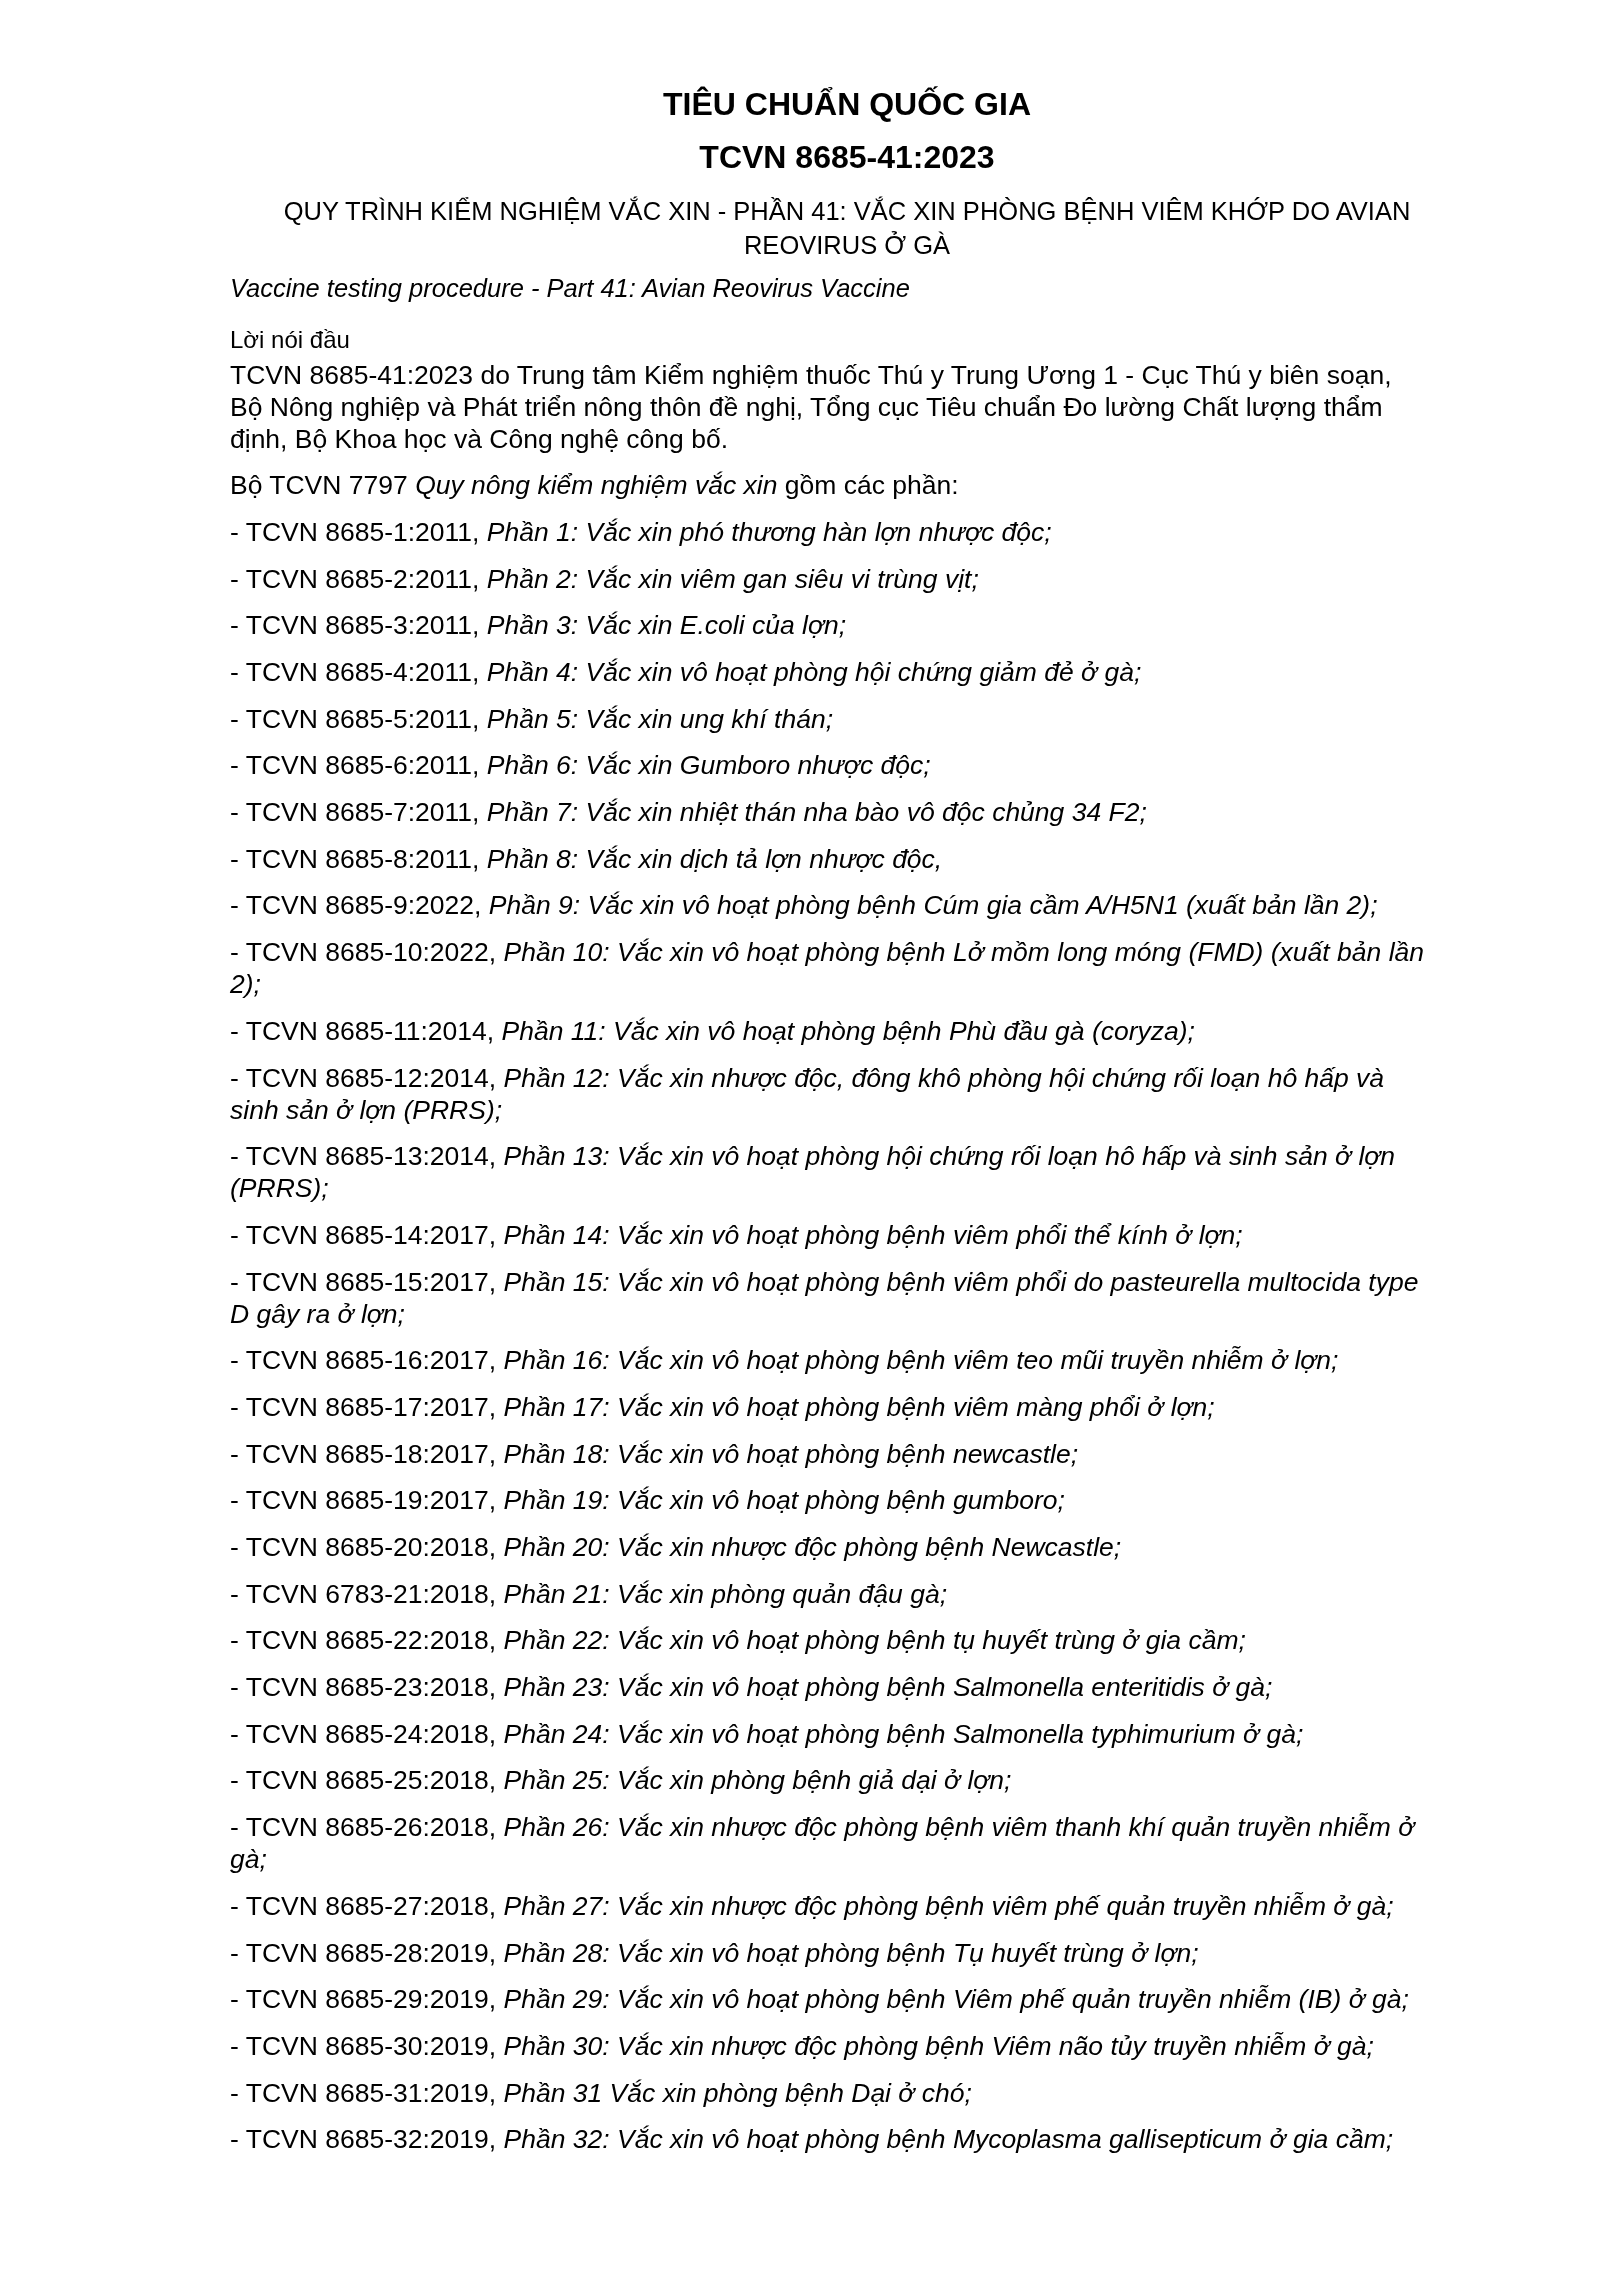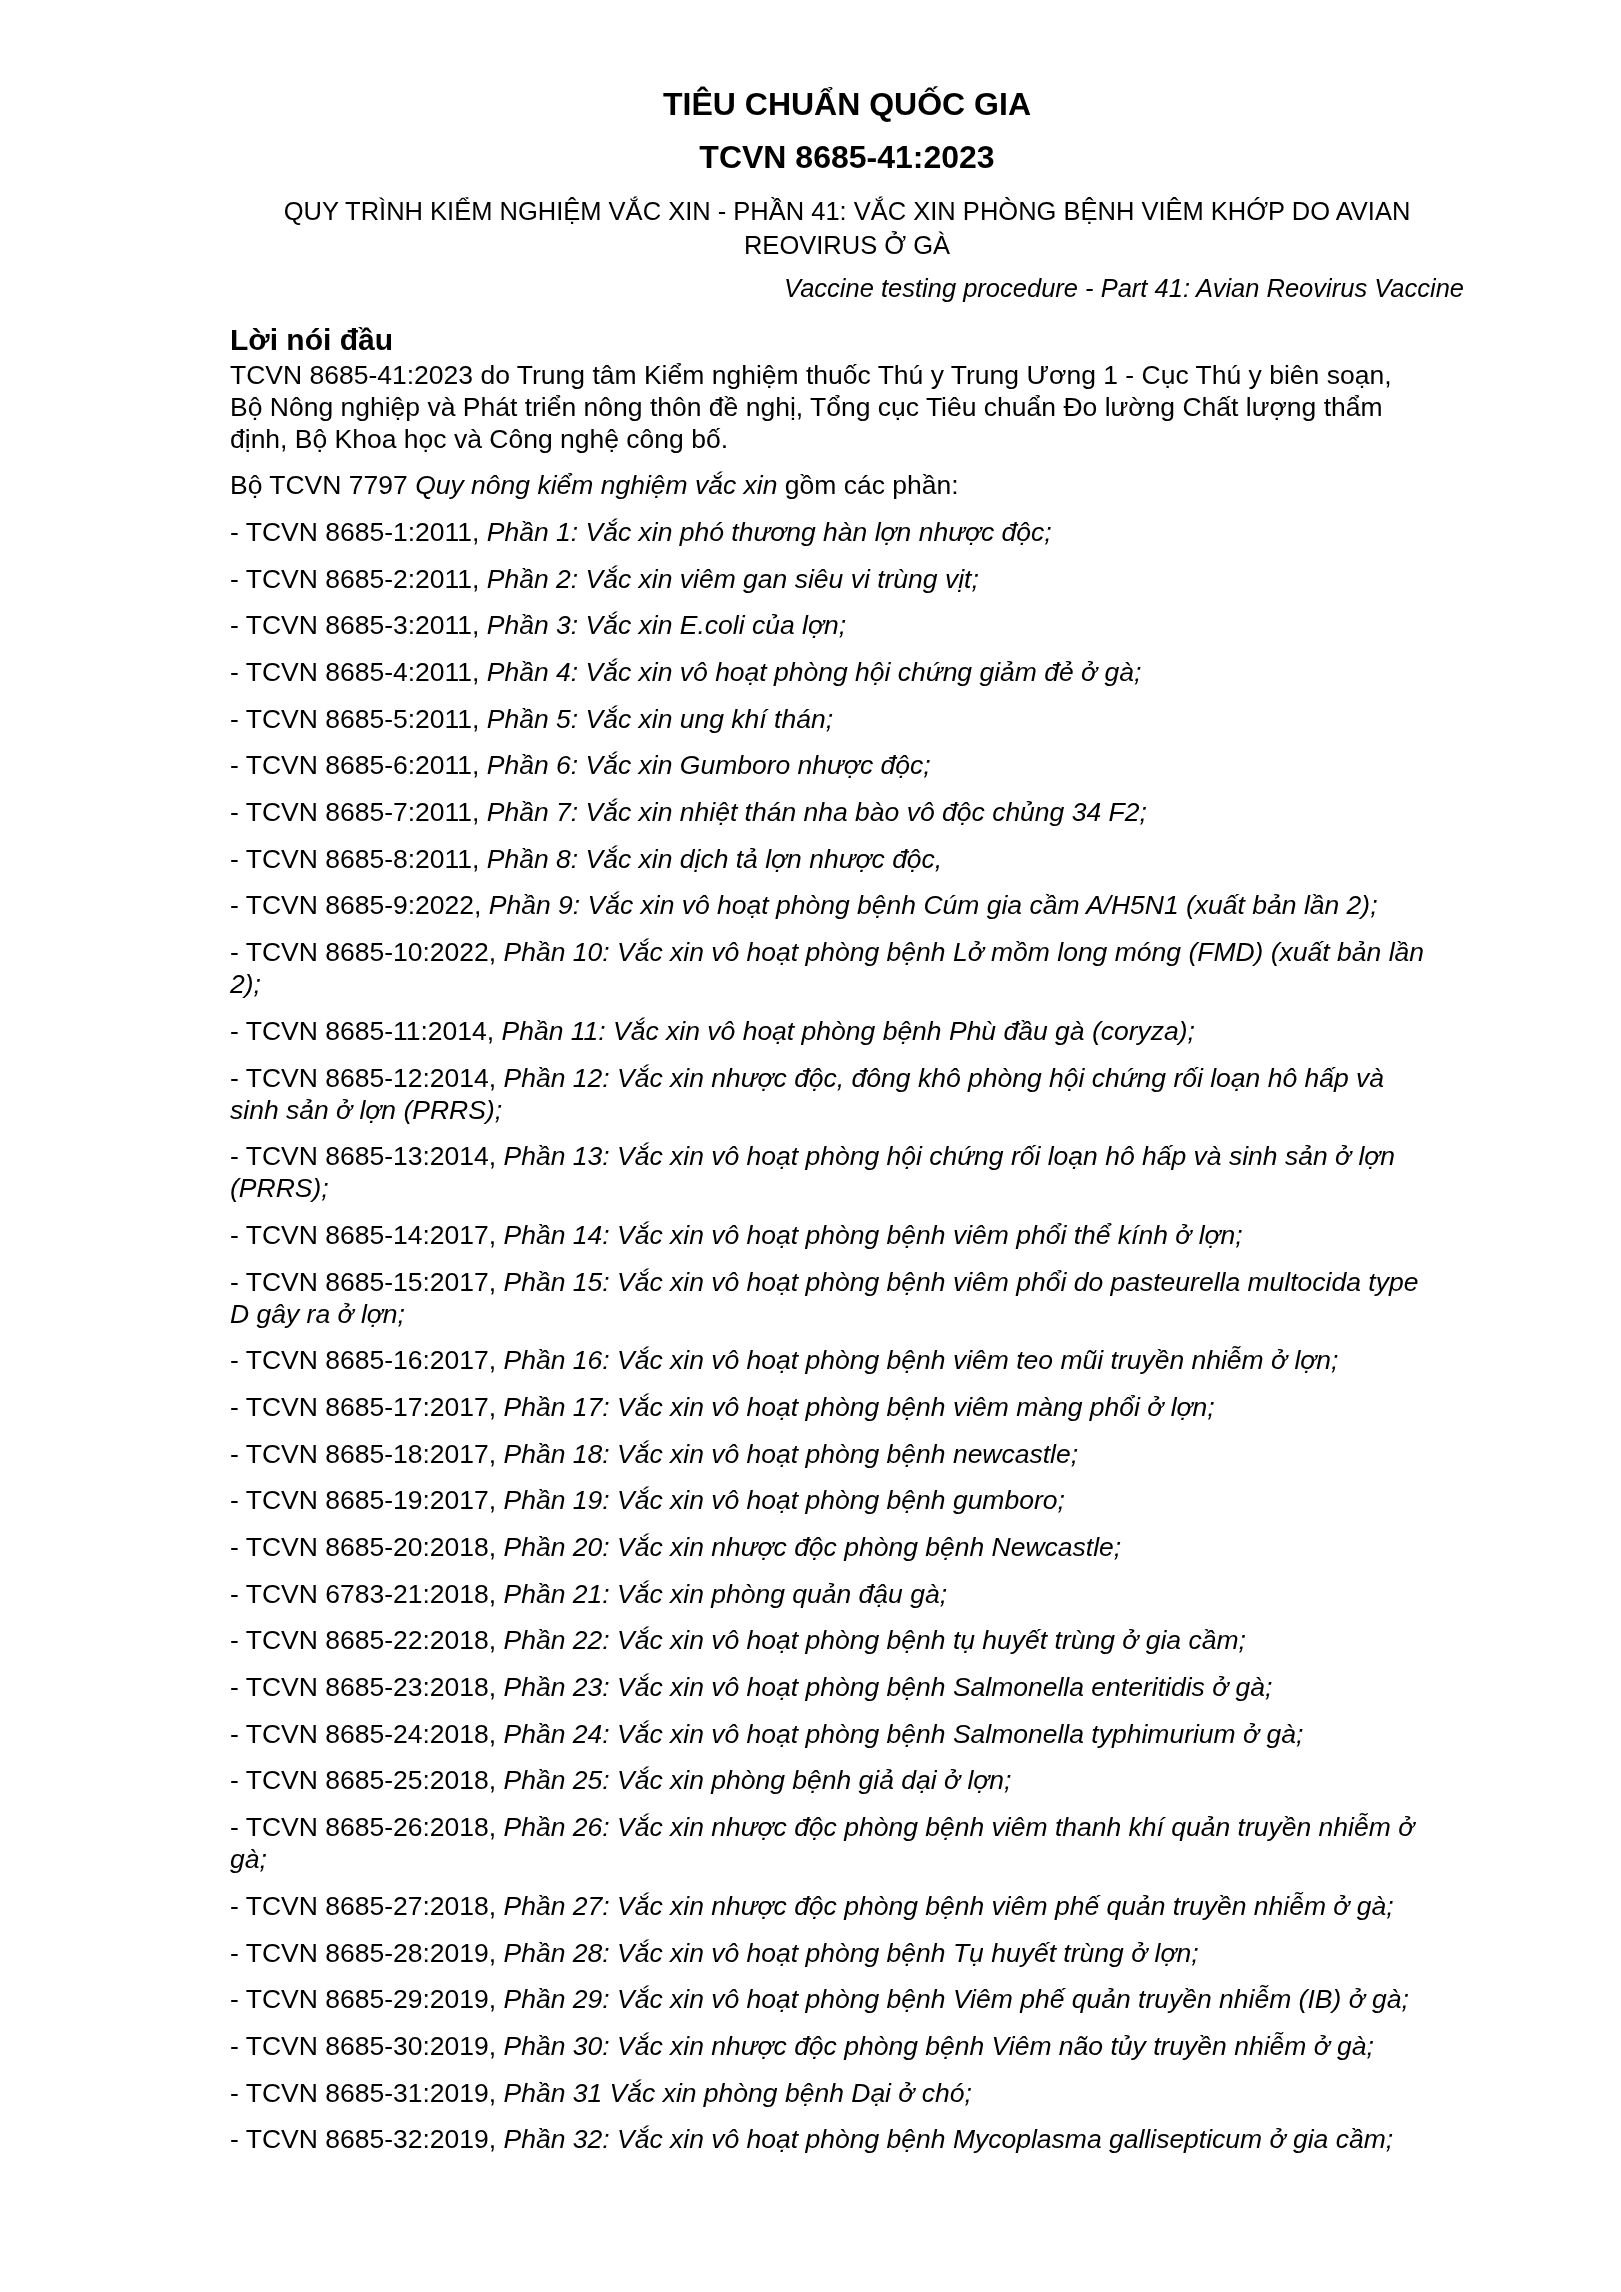--- a/index.html
+++ b/index.html
@@ -42,27 +42,27 @@
     font-size: 25.5px;
     line-height: 34px;
     font-weight: normal;
     text-align: center;
     margin: 0 0 9.8px 0;
   }
   .doc-subtitle-en {
     font-size: 25.5px;
     line-height: 32px;
     font-style: italic;
-    text-align: right;
+    text-align: left;
     margin: 0 0 19.6px 0;
   }
   .foreword-heading {
-    font-size: 30px;
+    font-size: 24px;
     line-height: 32px;
-    font-weight: bold;
+    font-weight: normal;
     margin: 0 0 2.9px 0;
   }
   .par {
     font-size: 26.5px;
     line-height: 32px;
     margin: 0 0 14.7px 0;
   }
   .italic { font-style: italic; }
   .standards-list { margin: 0; }
   .list-item {

